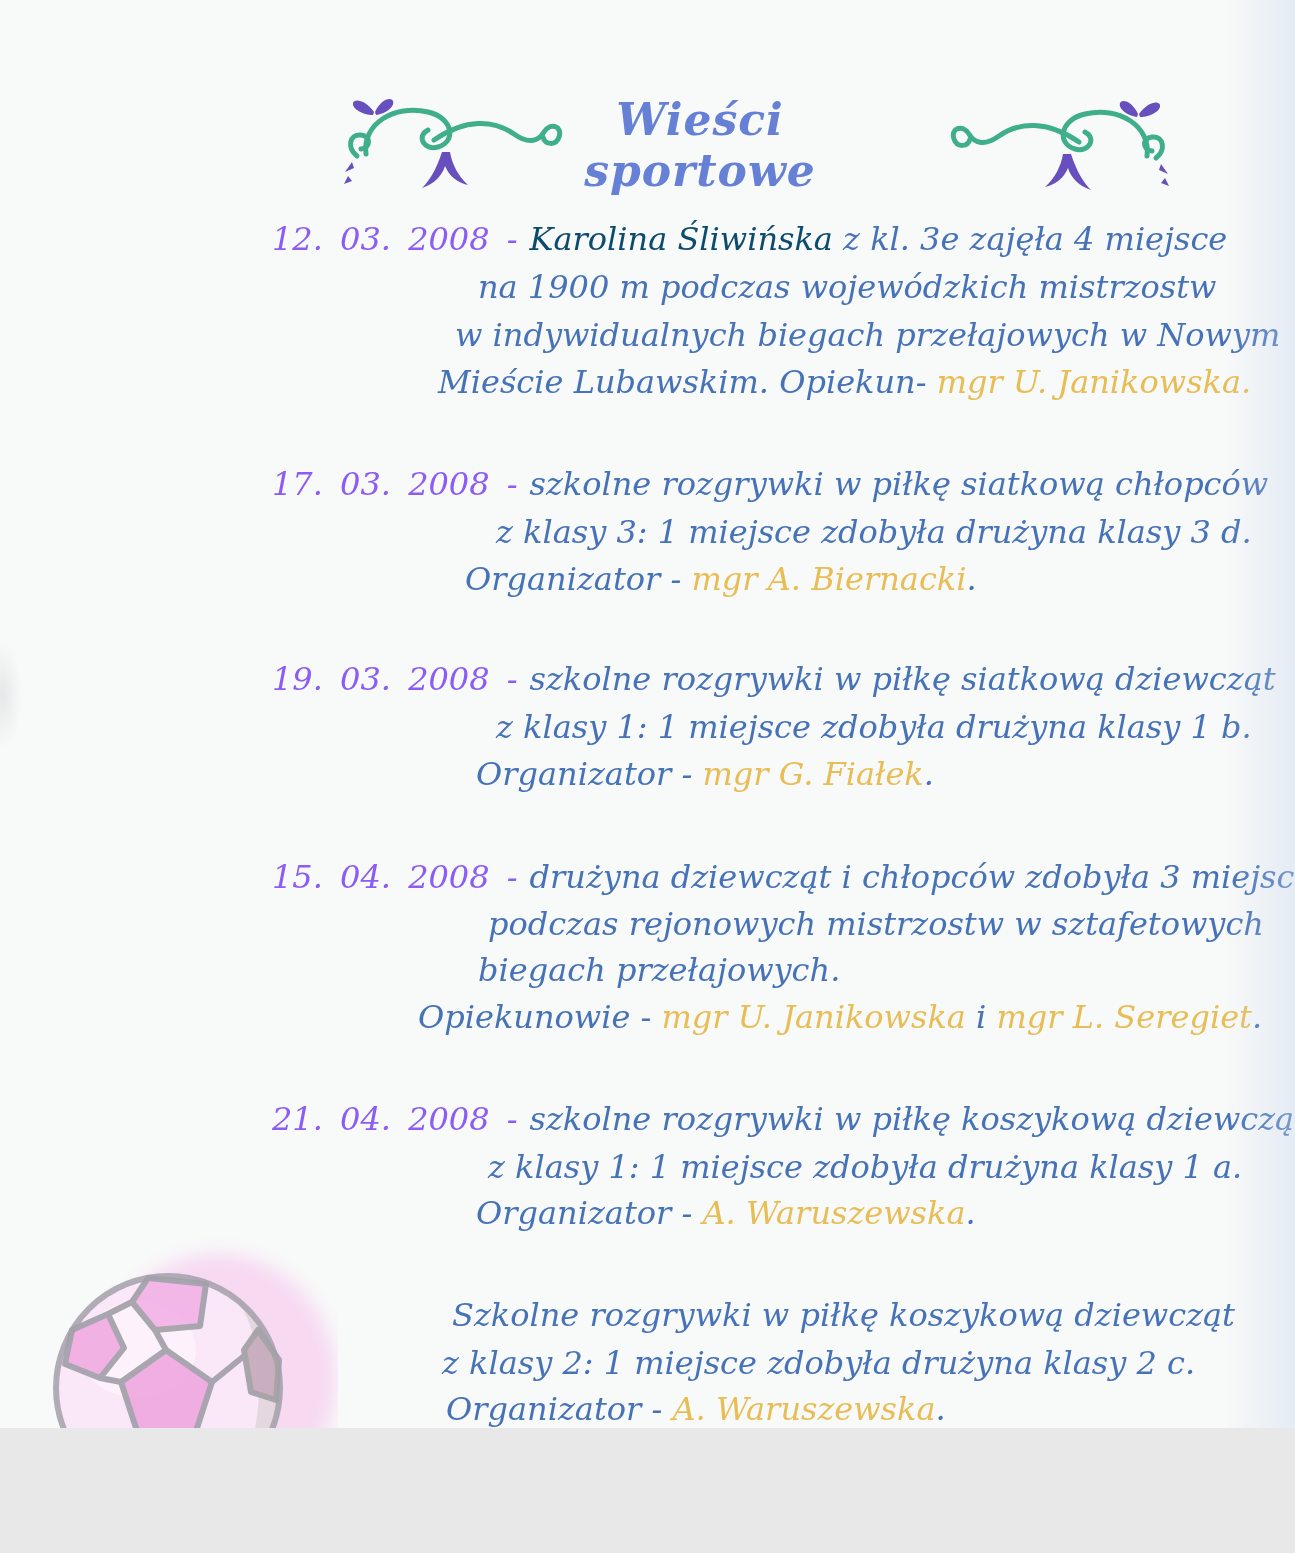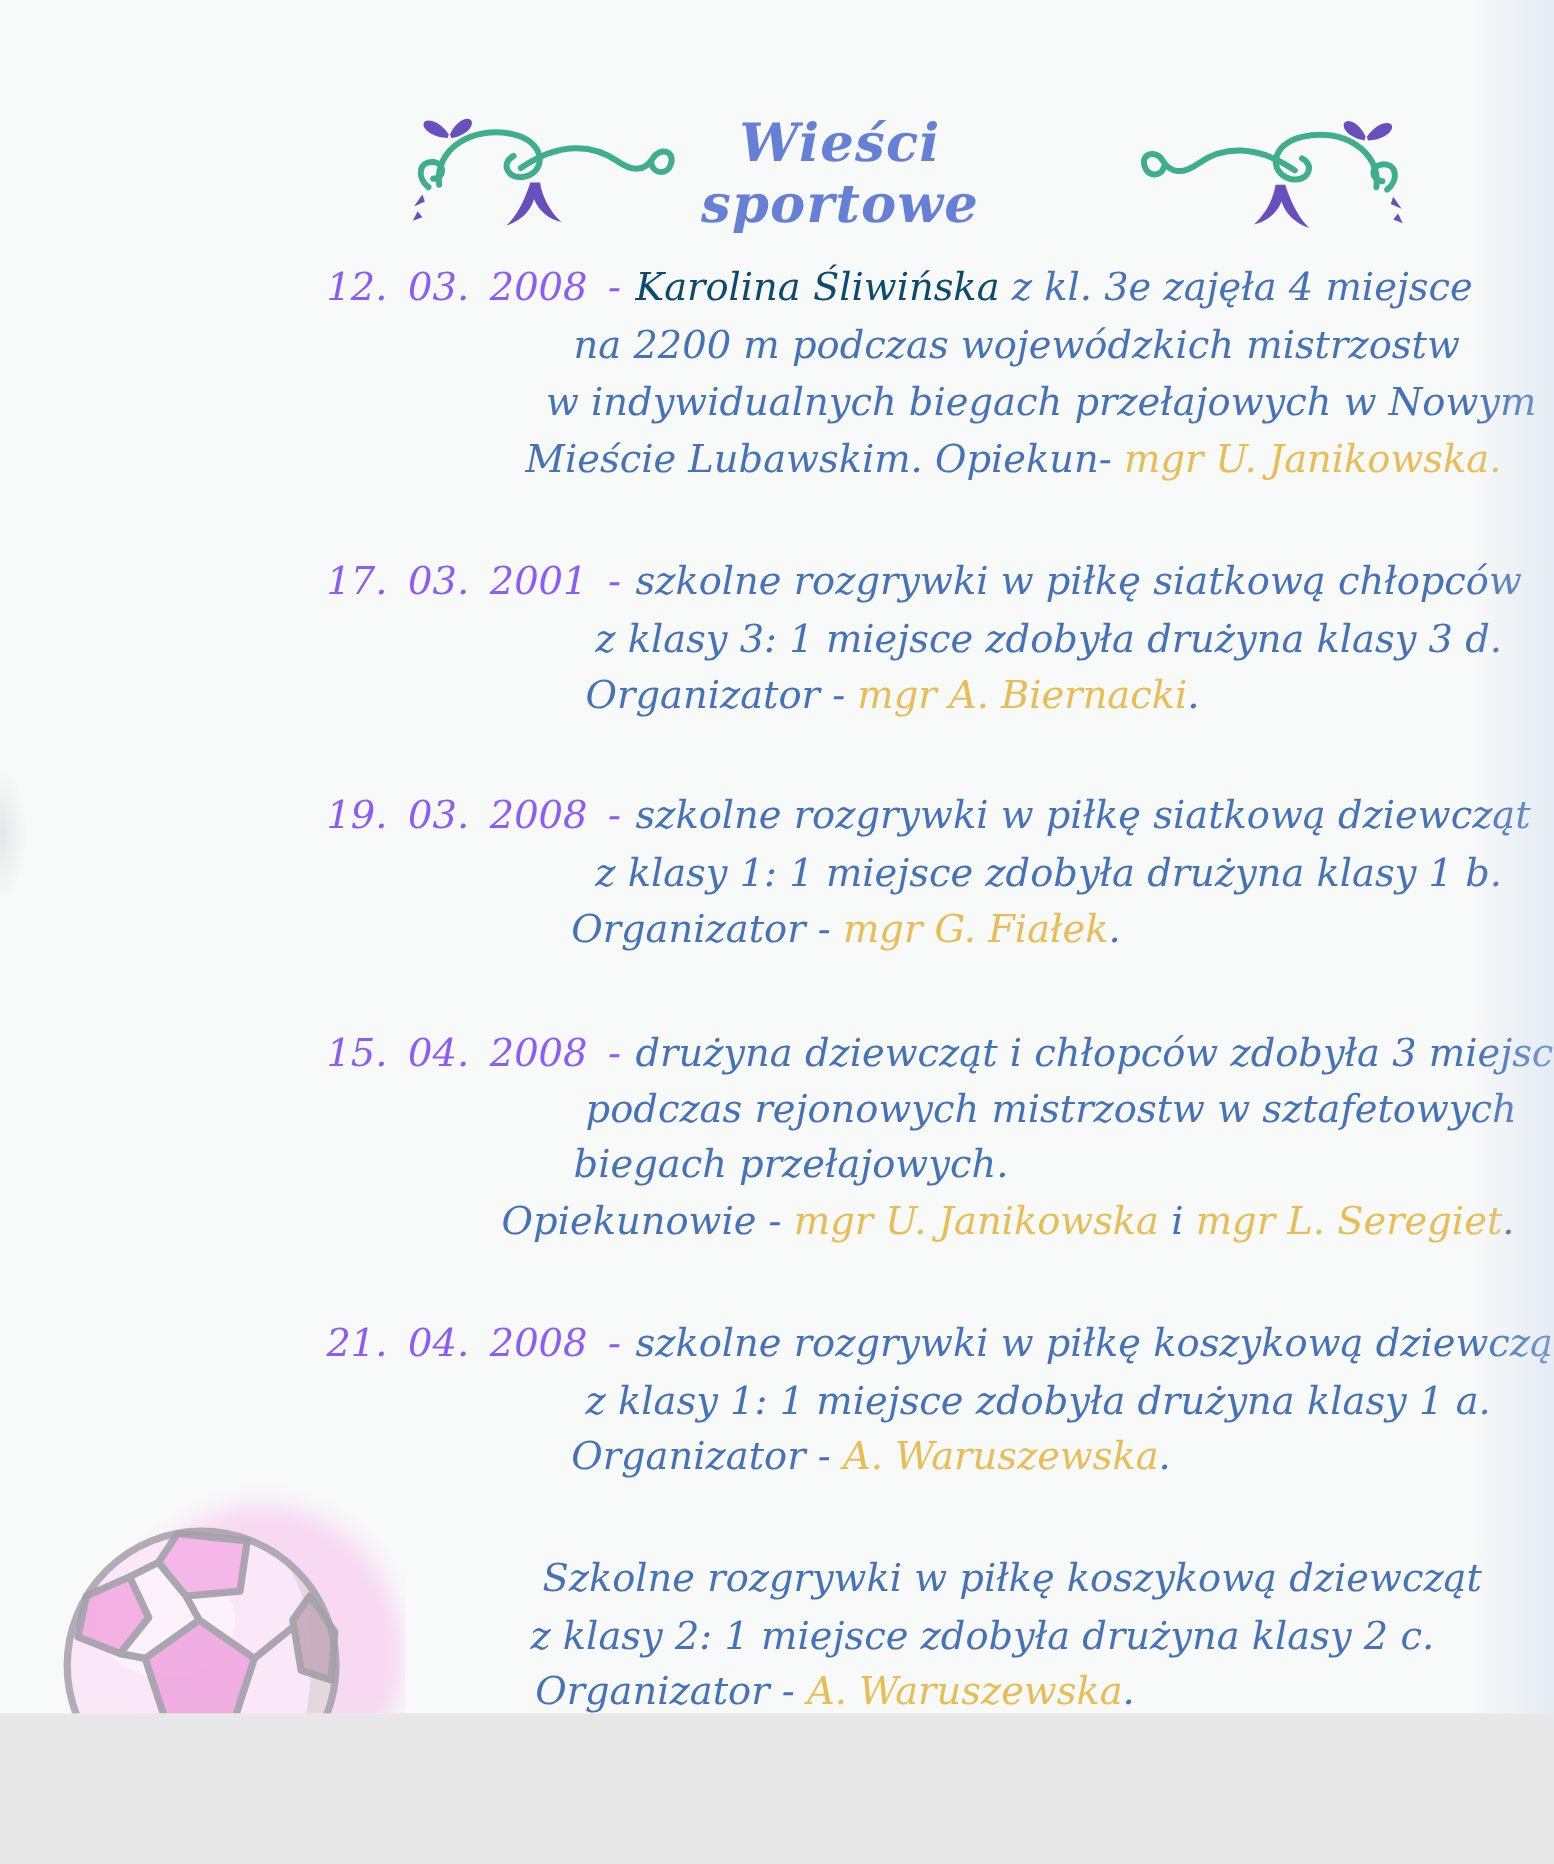--- a/index.html
+++ b/index.html
@@ -67,29 +67,29 @@
         <path d="M30 20 C22 8 10 6 9 11 C8 17 19 23 29 23 Z"></path>
         <path d="M31 20 C36 8 47 4 49 9 C51 15 41 22 32 23 Z"></path>
         <path d="M8 70 L1 80 L10 76 Z"></path>
         <path d="M4 84 L0 92 L8 89 Z"></path>
       </g>
     </g>
   </svg>
 
   <section>
     <div class="line" style="left:272px;top:220px"><span class="date">12. 03. 2008 -</span><span class="student">Karolina Śliwińska</span><span> z kl. 3e zajęła 4 miejsce</span></div>
-    <div class="line" style="left:478px;top:268px"><span>na 2200 m podczas wojewódzkich mistrzostw</span></div>
+    <div class="line" style="left:478px;top:268px"><span>na 1900 m podczas wojewódzkich mistrzostw</span></div>
     <div class="line" style="left:455px;top:316px"><span>w indywidualnych biegach przełajowych w Nowym</span></div>
     <div class="line" style="left:438px;top:363px"><span>Mieście Lubawskim. Opiekun- </span><span class="gold">mgr U. Janikowska.</span></div>
   </section>
 
   <section>
-    <div class="line" style="left:272px;top:465px"><span class="date">17. 03. 2001 -</span><span>szkolne rozgrywki w piłkę siatkową chłopców</span></div>
+    <div class="line" style="left:272px;top:465px"><span class="date">17. 03. 2008 -</span><span>szkolne rozgrywki w piłkę siatkową chłopców</span></div>
     <div class="line" style="left:496px;top:513px"><span>z klasy 3: 1 miejsce zdobyła drużyna klasy 3 d.</span></div>
-    <div class="line" style="left:488px;top:560px"><span>Organizator - </span><span class="gold">mgr A. Biernacki</span><span>.</span></div>
+    <div class="line" style="left:465px;top:560px"><span>Organizator - </span><span class="gold">mgr A. Biernacki</span><span>.</span></div>
   </section>
 
   <section>
     <div class="line" style="left:272px;top:660px"><span class="date">19. 03. 2008 -</span><span>szkolne rozgrywki w piłkę siatkową dziewcząt</span></div>
     <div class="line" style="left:496px;top:708px"><span>z klasy 1: 1 miejsce zdobyła drużyna klasy 1 b.</span></div>
     <div class="line" style="left:476px;top:755px"><span>Organizator - </span><span class="gold">mgr G. Fiałek</span><span>.</span></div>
   </section>
 
   <section>
     <div class="line" style="left:272px;top:858px"><span class="date">15. 04. 2008 -</span><span>drużyna dziewcząt i chłopców zdobyła 3 miejsce</span></div>

